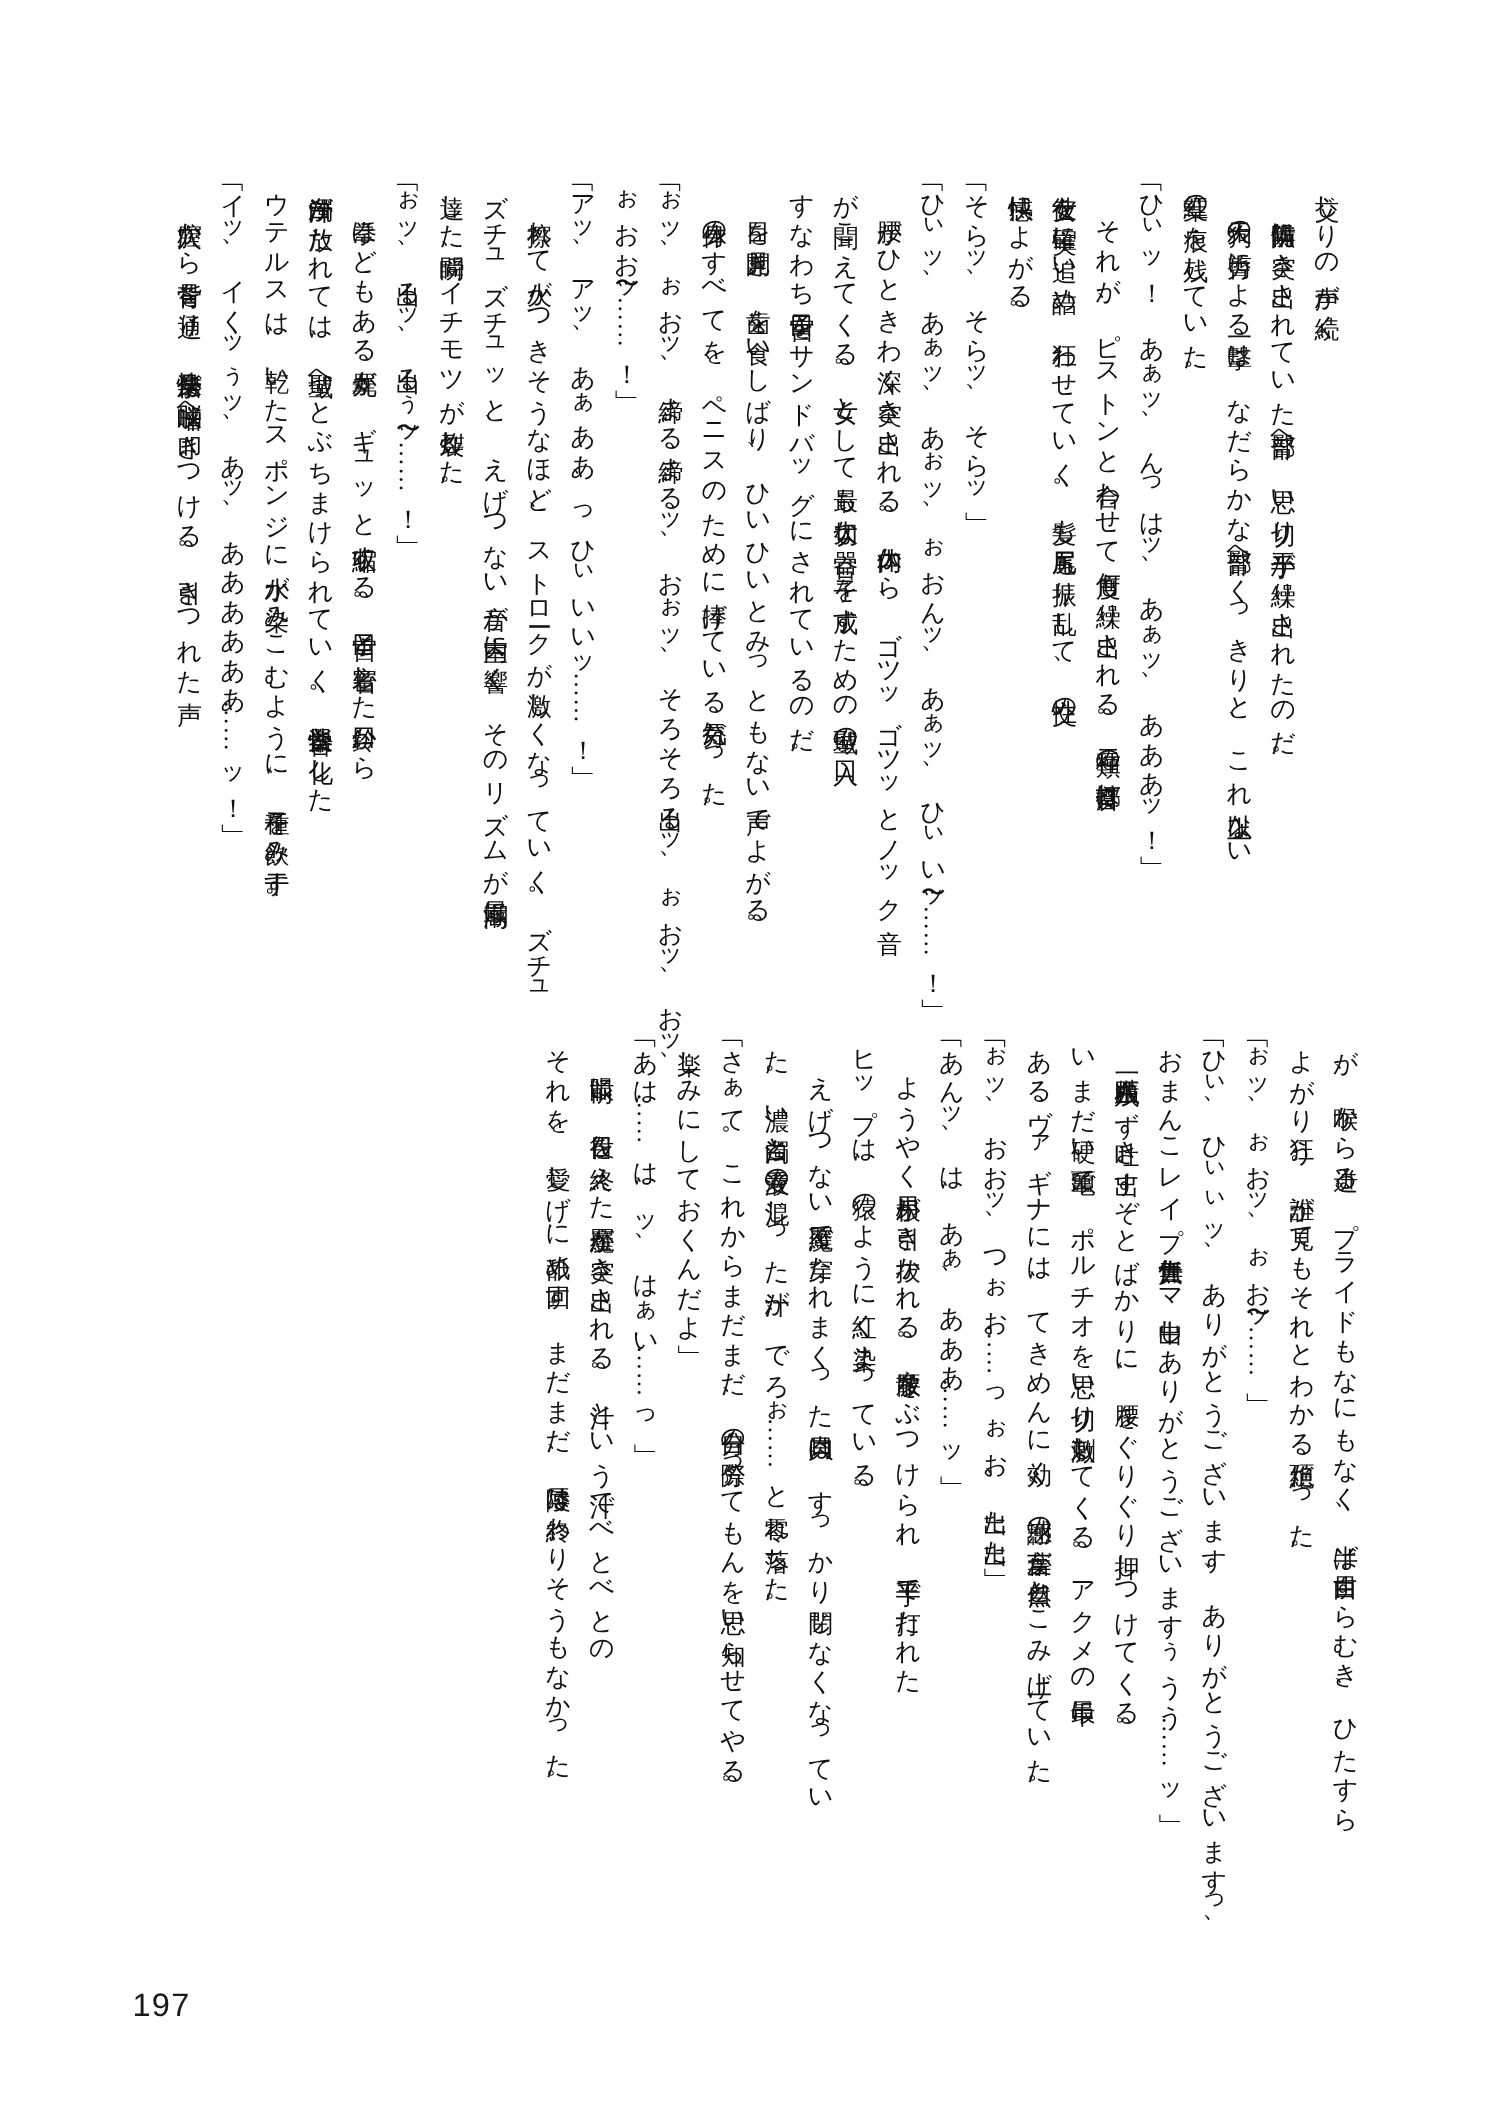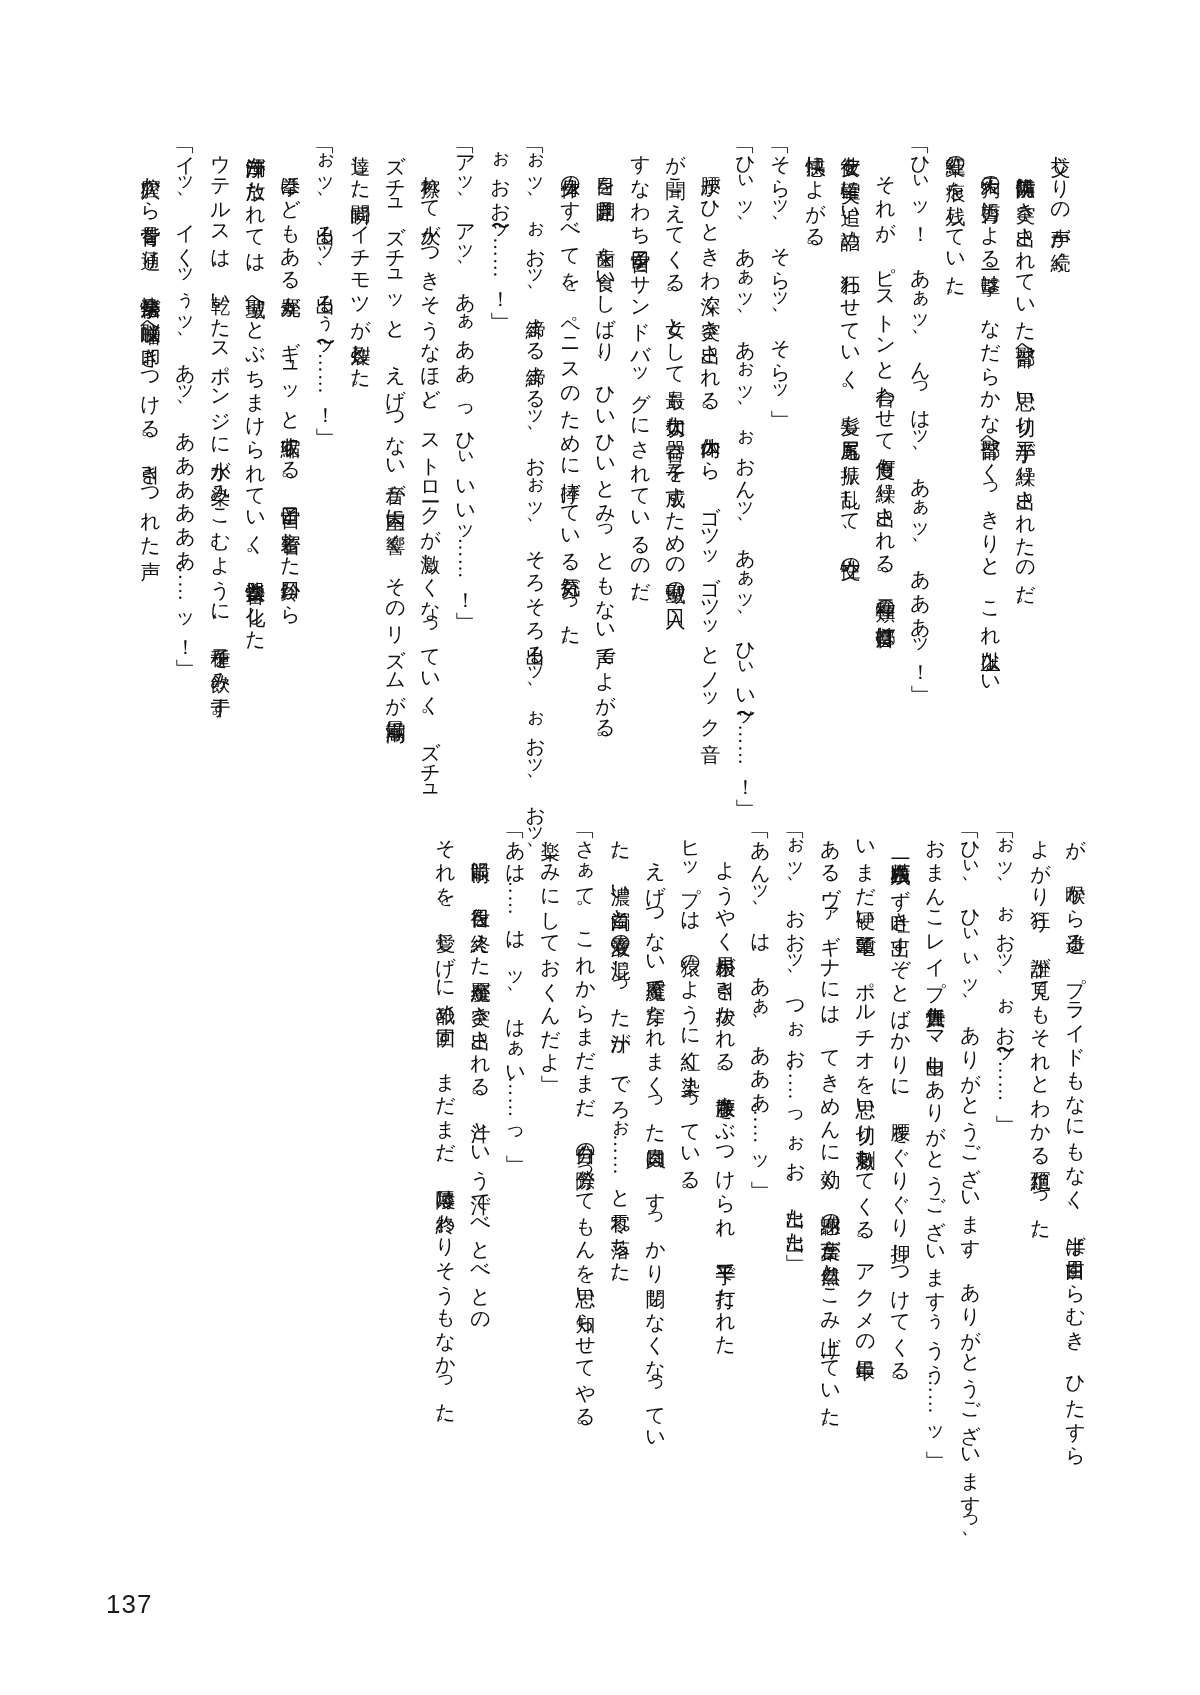--- a/index.html
+++ b/index.html
@@ -95,14 +95,14 @@
       <div class="tline">　ようやく男根が引き抜かれる。散々腰をぶつけられ、平手で打たれた</div>
       <div class="tline">ヒップは、猿のように紅く染まっている。</div>
       <div class="tline">　えげつない魔羅で穿たれまくった肉貝は、すっかり閉じなくなってい</div>
       <div class="tline">た。濃い白濁と愛液の混じった汁が、でろぉ……と零れ落ちた。</div>
       <div class="tline">「さぁて。これからまだまだ、自分の分際ってもんを思い知らせてやる。</div>
       <div class="tline">楽しみにしておくんだよ」</div>
       <div class="tline">「あは……は、ッ、はぁい……っ」</div>
       <div class="tline">　眼前に、役目を終えた魔羅が突き出される。汁という汁でべとべとの</div>
       <div class="tline">それを、愛しげに舐め回す。まだまだ、陵辱は終わりそうもなかった。</div>
     </section>
-  <div class="page-number">137</div>
+  <div class="page-number">197</div>
 </div>
 
 </body></html>

